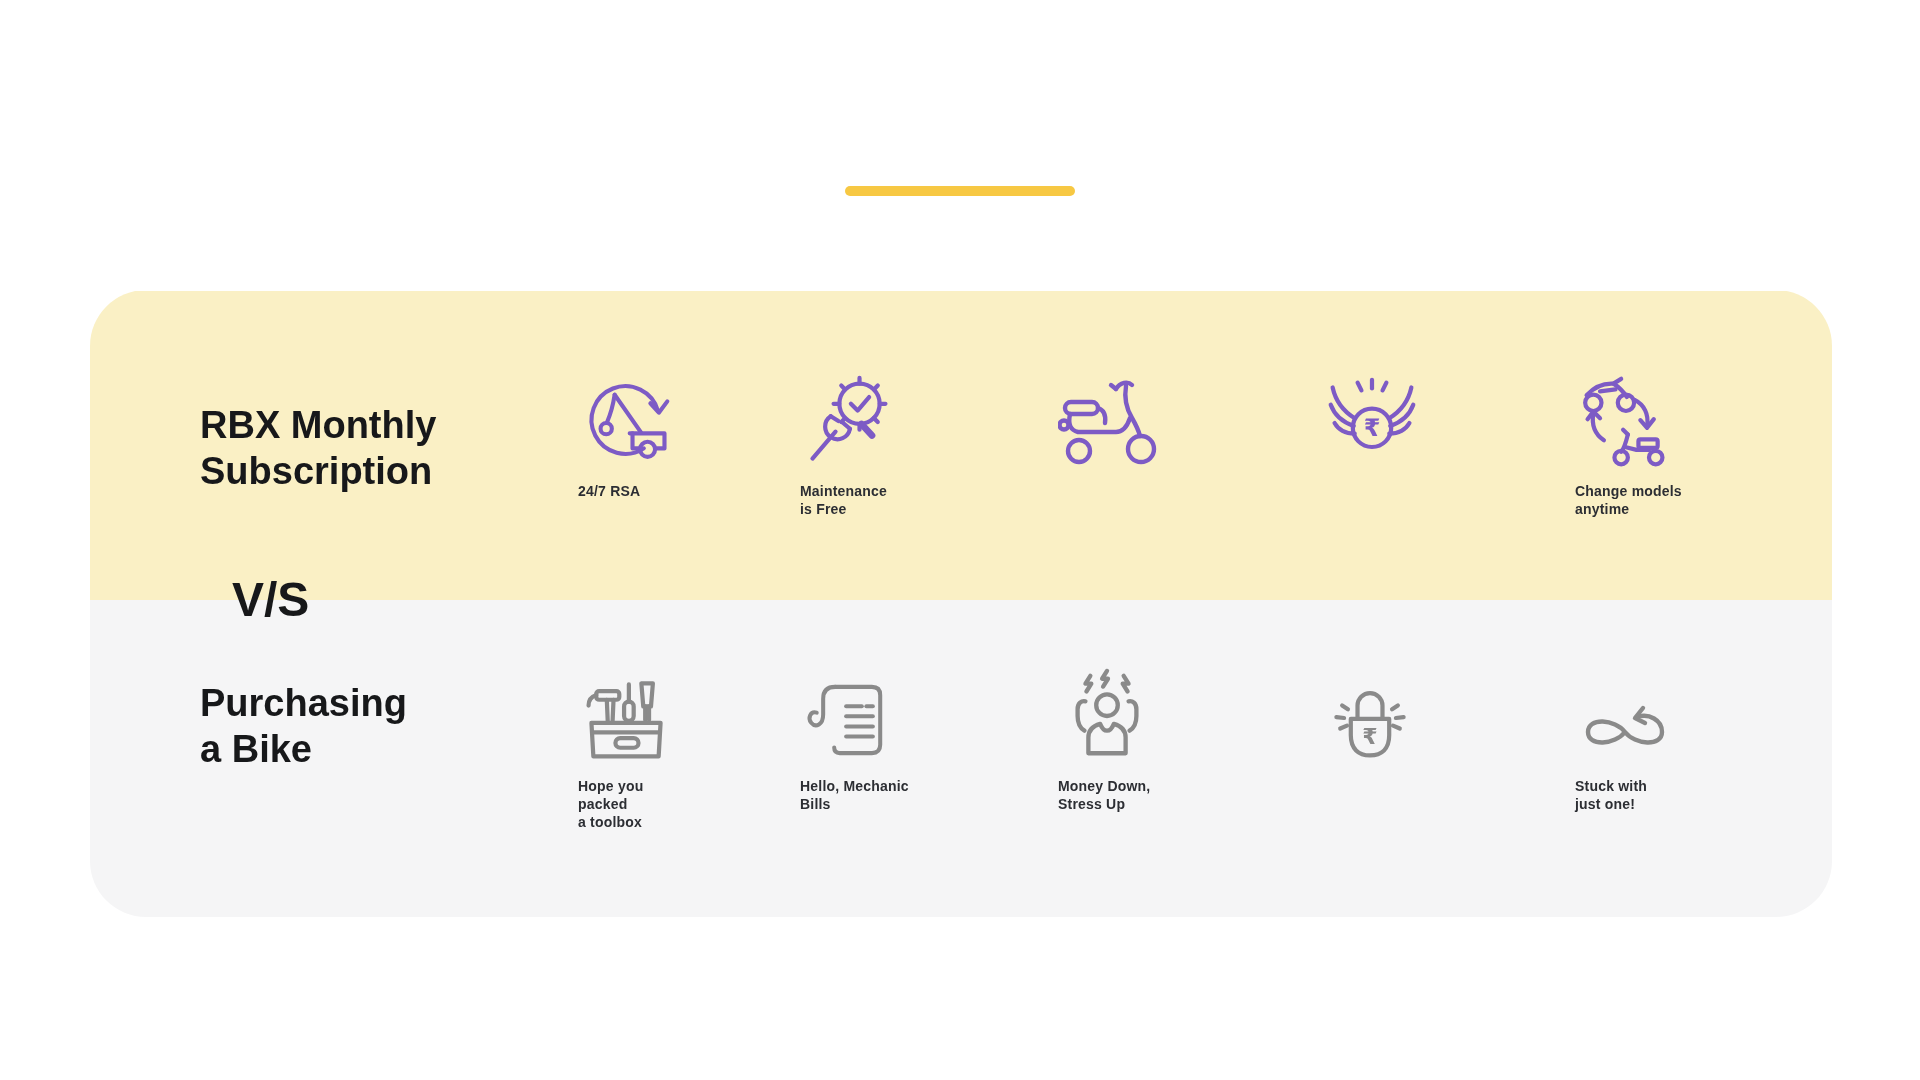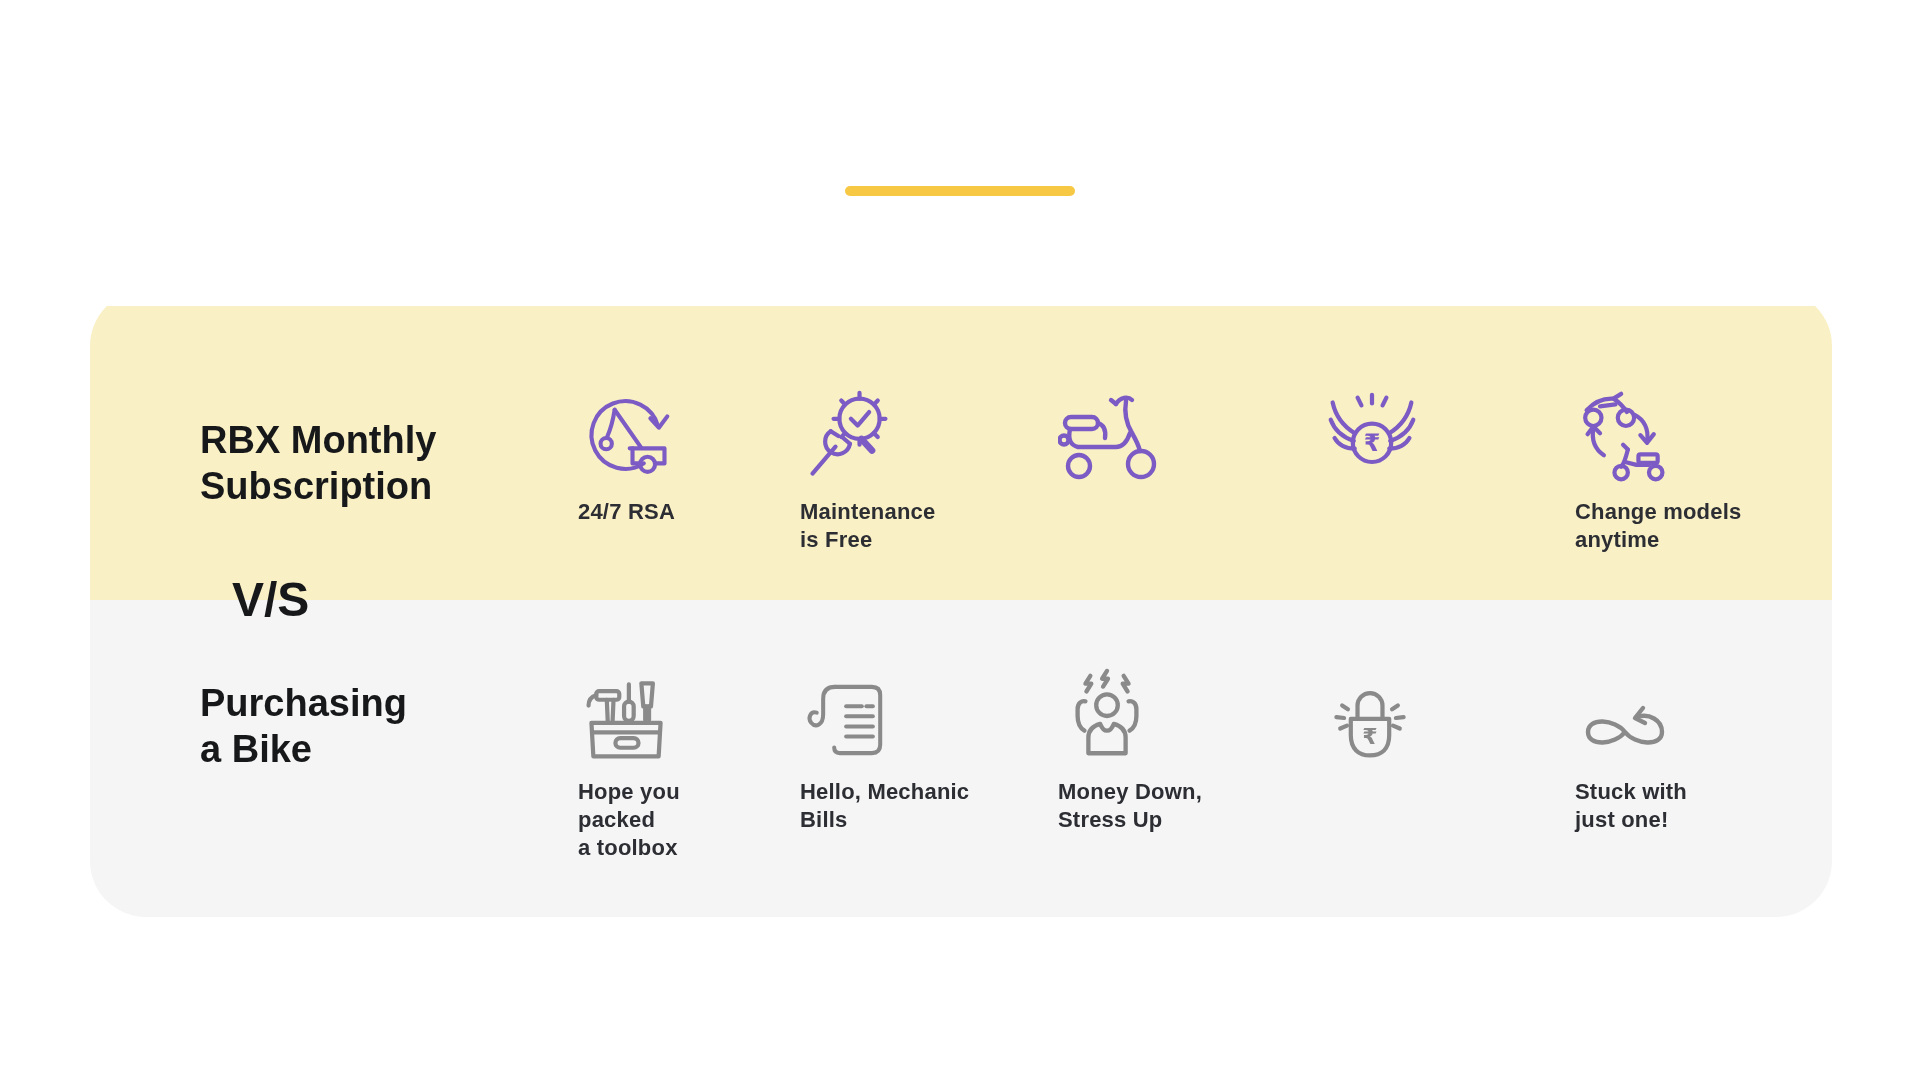--- a/index.html
+++ b/index.html
@@ -16,40 +16,40 @@
   }
   .title-underline {
     position:absolute; top:186px; left:845px; width:230px; height:10px;
     border-radius:6px; background:var(--accent-underline,#F7C843);
   }
   .card {
     position:absolute; left:90px; top:290px; width:1742px; height:627px;
     border-radius:56px; overflow:hidden;
   }
   .row { position:absolute; left:0; width:100%; }
-  .row-subscription { top:16px; height:310px; background:var(--subscription-bg,#FAF0C5);padding-left:16px; }
+  .row-subscription { top:1px; height:310px; background:var(--subscription-bg,#FAF0C5);padding-left:16px; }
   .row-purchase { top:310px; height:317px; background:var(--purchase-bg,#F5F5F6); }
   .row-label {
     position:absolute; left:110px; font-size:38px; font-weight:800;
     line-height:1.2; color:var(--row-label-text,#17181a); white-space:pre-line;
   }
   .row-subscription .row-label { top:112px; }
   .row-purchase .row-label { top:81px; }
   .vs {
     position:absolute; left:142px; top:282px; z-index:3;
     font-size:48px; font-weight:800; color:var(--row-label-text,#17181a);
   }
   .col { position:absolute; width:235px; }
   .row-subscription .col { top:76px; }
   .row-purchase .col { top:62px; }
   .col-1 { left:488px; } .col-2 { left:710px; } .col-3 { left:968px; }
   .col-4 { left:1232px; } .col-5 { left:1485px; }
   .icon-box { height:104px; display:flex; align-items:flex-end; }
   .col-label {
-    margin-top:12px; font-size:22px; font-weight:700; line-height:1.28;
+    margin-top:12px; font-size:14px; font-weight:700; line-height:1.28;
     letter-spacing:0.2px; color:var(--label-text,#2c2e33); white-space:pre-line;
   }
   .row-subscription .icon-box { color:var(--subscription-icon,#7D5BC5); }
   .row-purchase .icon-box { color:var(--purchase-icon,#8A8A8A); }
   .icon-box svg path, .icon-box svg circle, .icon-box svg rect {
     fill:none; stroke:currentColor; stroke-width:4.4;
     stroke-linecap:round; stroke-linejoin:round;
   }
   .icon-box svg .thick { stroke-width:7; }
   .icon-box svg text.rupee {

